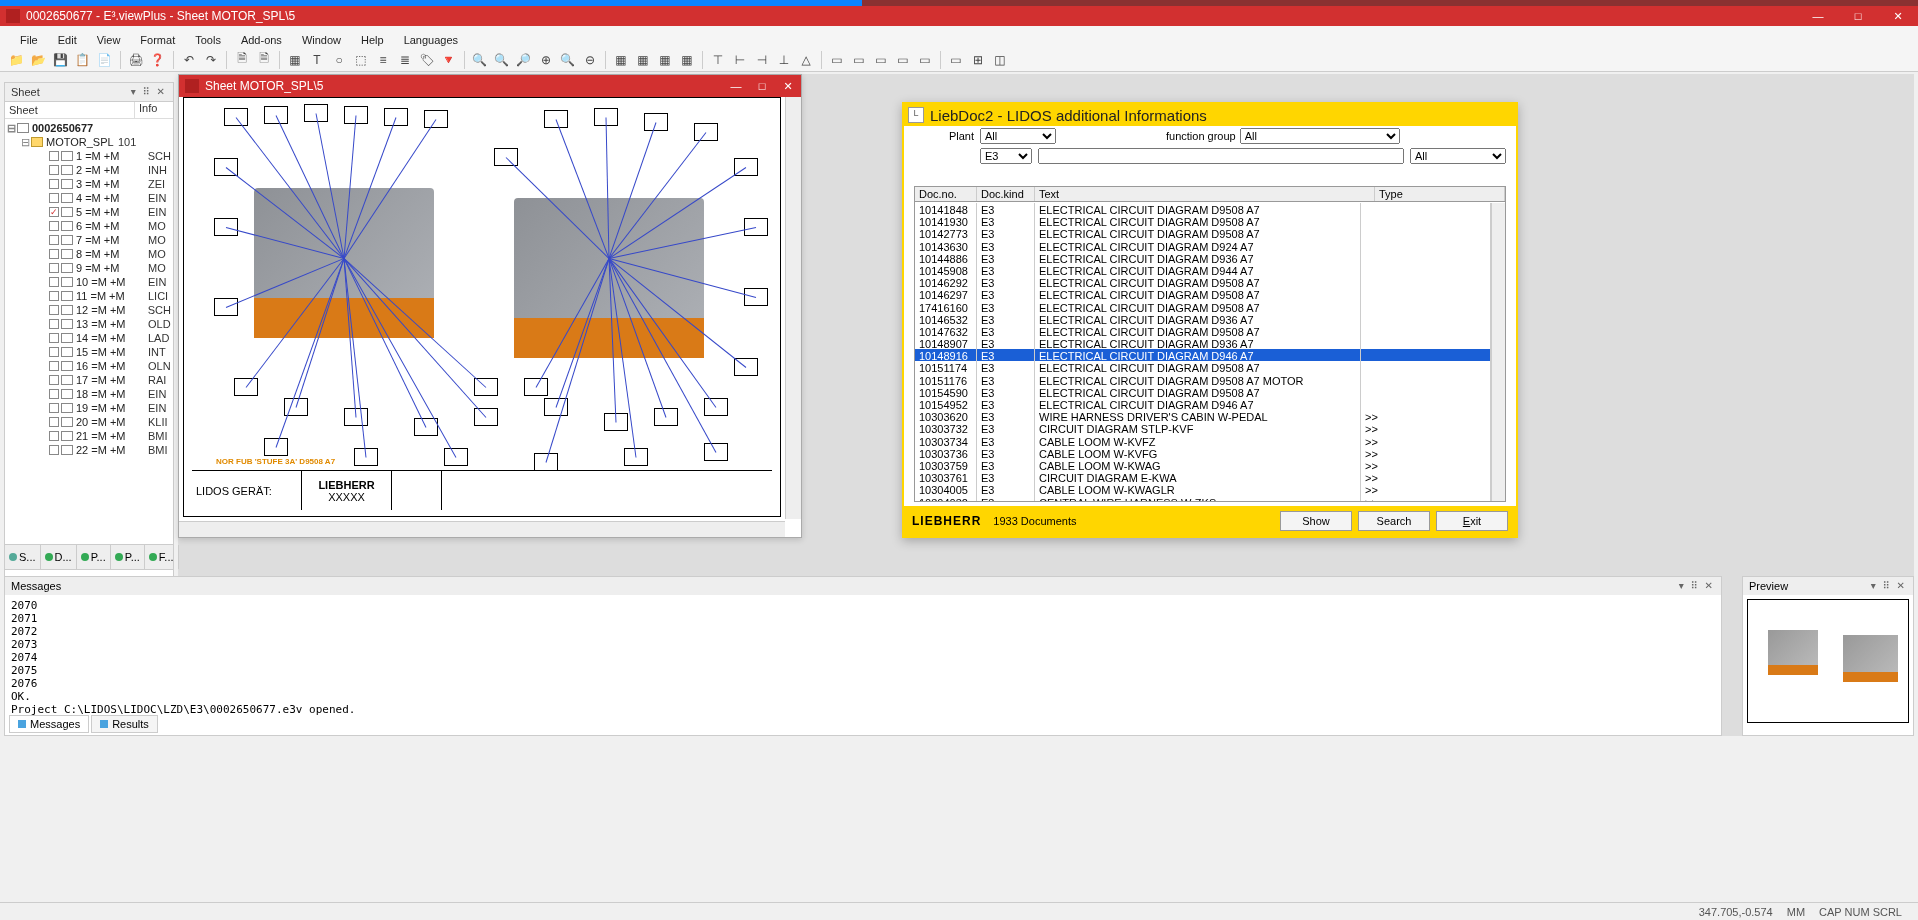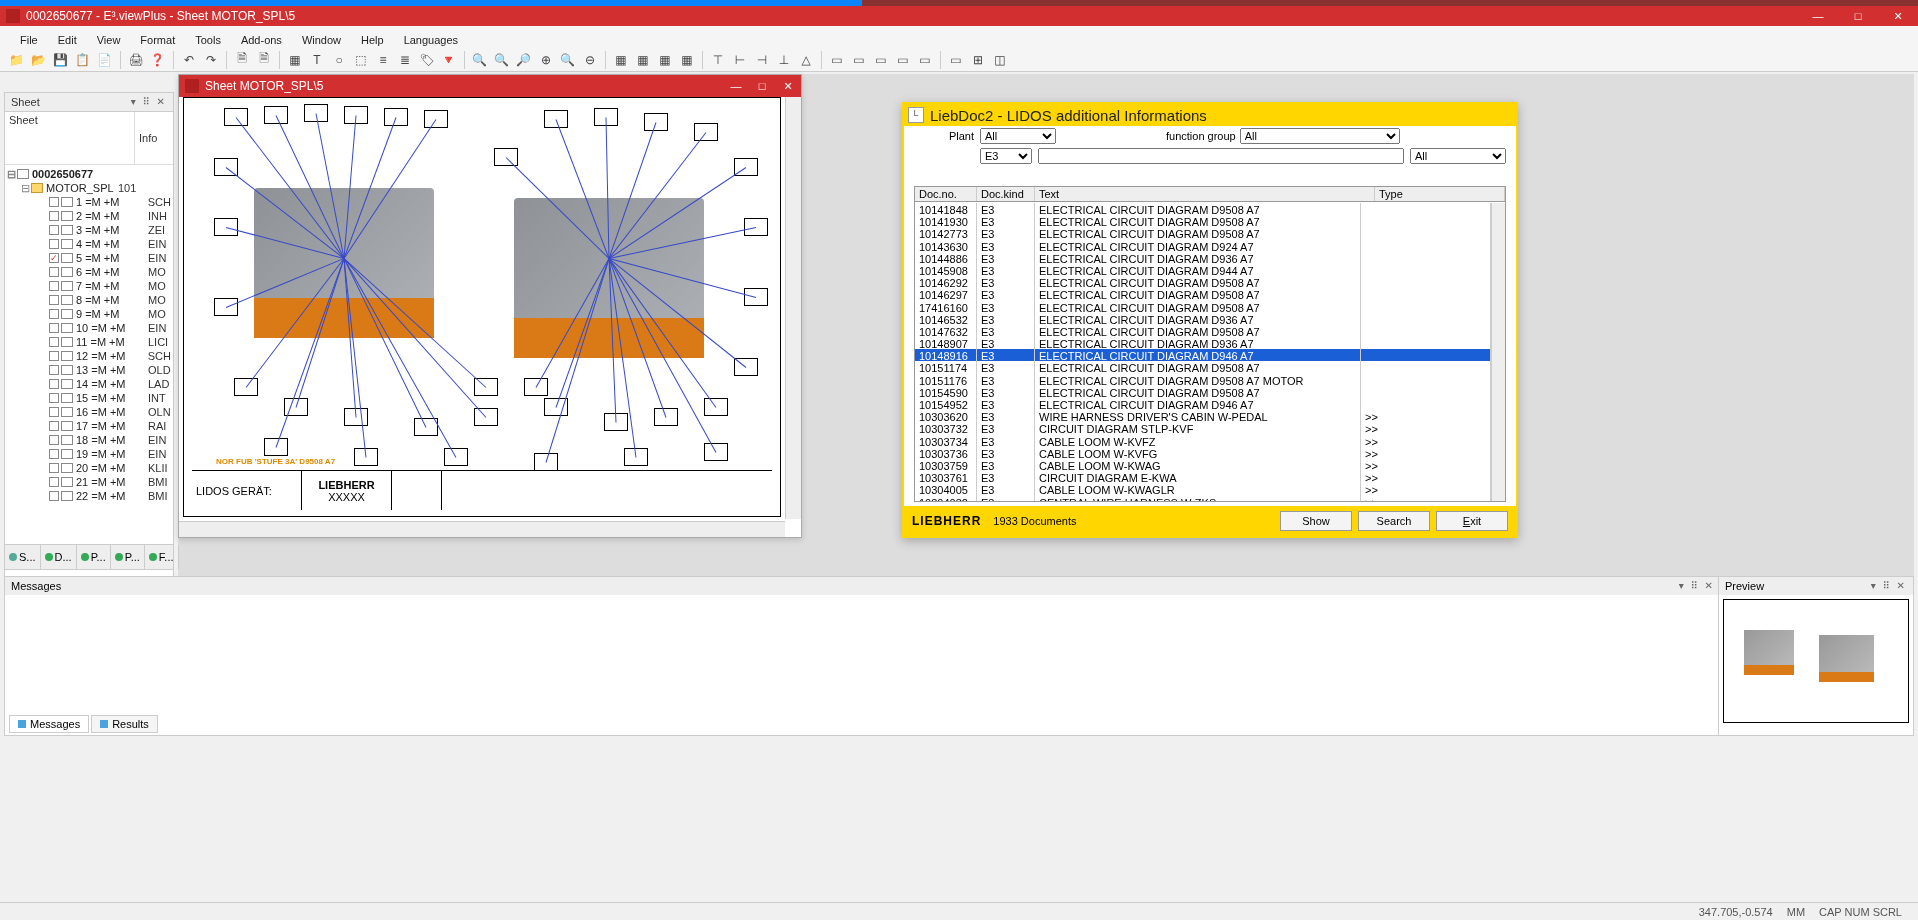--- a/index.html
+++ b/index.html
@@ -18,26 +18,26 @@
 
 .menu-bar { position: absolute; top: 26px; left: 0; right: 0; height: 28px; background: #f5f5f5; display: flex; align-items: center; padding-left: 10px; border-bottom: 1px solid #ddd; }
 .menu-bar .mi { padding: 3px 10px; color: #222; }
 
 
 .toolbar { position: absolute; top: 48px; left: 0; right: 0; height: 24px; background: #f5f5f5; display: flex; align-items: center; padding-left: 6px; border-bottom: 1px solid #ccc; }
 .toolbar .tb { width: 20px; height: 20px; margin: 0 1px; border: 1px solid transparent; display: flex; align-items: center; justify-content: center; color: #444; font-size: 12px; }
 .toolbar .sep { width: 1px; height: 18px; background: #ccc; margin: 0 4px; }
 
 
-.sheet-panel { position: absolute; left: 4px; top: 92px; width: 170px; height: 498px; background: #fff; border: 1px solid #ccc; }
+.sheet-panel { position: absolute; left: 4px; top: 82px; width: 170px; height: 498px; background: #fff; border: 1px solid #ccc; }
 .sheet-panel .hdr { background: #eee; padding: 3px 6px; font-size: 13px; color: #333; display: flex; justify-content: space-between; border-bottom: 1px solid #ccc; }
 .sheet-panel .hdr .ctl { font-size: 10px; color: #666; letter-spacing: 2px; }
 .sheet-panel .cols { display: flex; border-bottom: 1px solid #ddd; font-size: 10px; color: #333; }
 .sheet-panel .cols span:first-child { width: 130px; padding: 2px 4px; border-right: 1px solid #ddd; }
-.sheet-panel .cols span:last-child { padding: 20px 4px; }
+.sheet-panel .cols span:last-child { padding: 0 4px; }
 .tree { font-size: 11px; color: #222; padding: 2px; overflow: hidden; }
 .tree-row { display: flex; align-items: center; height: 14px; white-space: nowrap; }
 .tree-row .ico { width: 12px; height: 10px; margin-right: 3px; display: inline-block; }
 .tree-row .doc-ico { background: linear-gradient(#fff,#fff); border: 1px solid #888; }
 .tree-row .fold-ico { background: #ffd76b; border: 1px solid #c09a2e; }
 .tree-row .cb { width: 10px; height: 10px; border: 1px solid #888; margin-right: 2px; }
 .tree-row .cb.ck::after { content:"✓"; font-size:9px; color:#d23030; position:relative; top:-3px; }
 .tree-row.ind1 { padding-left: 14px; }
 .tree-row.ind2 { padding-left: 42px; }
 .tree-row .sht { width: 72px; overflow: hidden; }
@@ -95,21 +95,21 @@
 .messages { position:absolute; left:4px; top:576px; right:196px; height:160px; background:#fff; border:1px solid #ccc; }
 .messages .hdr { background:#eee; padding:3px 6px; font-size:13px; display:flex; justify-content:space-between; }
 .messages .hdr .ctl { font-size:10px; color:#666; letter-spacing:2px; }
 .messages .body { padding:4px 6px; font-family:'Consolas',monospace; font-size:11px; color:#000; white-space:pre; }
 .messages .tabs { position:absolute; bottom:2px; left:4px; display:flex; }
 .messages .tabs .tt { padding:2px 8px; border:1px solid #ccc; background:#f5f5f5; margin-right:2px; font-size:10px; display:flex; align-items:center; }
 .messages .tabs .tt.act { background:#fff; }
 .messages .tabs .tt .sq { width:8px; height:8px; background:#4aa3df; margin-right:4px; }
 
 
-.preview { position:absolute; right:4px; top:576px; width:196px; height:160px; background:#fff; border:1px solid #ccc; }
+.preview { position:absolute; right:4px; top:576px; width:172px; height:160px; background:#fff; border:1px solid #ccc; }
 .preview .hdr { background:#eee; padding:3px 6px; font-size:13px; display:flex; justify-content:space-between; }
 .preview .hdr .ctl { font-size:10px; color:#666; letter-spacing:2px; }
 .preview .thumb { margin:4px; border:1px solid #000; height:124px; position:relative; background:#fff; }
 .preview .thumb .mini { position:absolute; background:linear-gradient(135deg,#999,#bbb); }
 
 
 .status { position:absolute; left:0; right:0; bottom:0; height:18px; background:#f0f0f0; border-top:1px solid #ccc; display:flex; align-items:center; justify-content:flex-end; padding:0 16px; font-size:10px; color:#555; gap:14px; }
 
 
 .workarea { position:absolute; left:178px; top:74px; right:4px; bottom:184px; background:#ddd; z-index:-1; }
@@ -663,20 +663,29 @@
     <button>Search</button>
     <button><u>E</u>xit</button>
   </div>
 </div>
 
 <div class="messages">
   <div class="hdr">
     <span>Messages</span>
     <span class="ctl">▾ ⠿ ✕</span>
   </div>
+  <div class="body">2070
+2071
+2072
+2073
+2074
+2075
+2076
+OK.
+Project C:\LIDOS\LIDOC\LZD\E3\0002650677.e3v opened.</div>
   <div class="tabs">
     <div class="tt act">
         <span class="sq"></span>
         <span>Messages</span>
       </div>
     <div class="tt">
         <span class="sq"></span>
         <span>Results</span>
       </div>
   </div>

